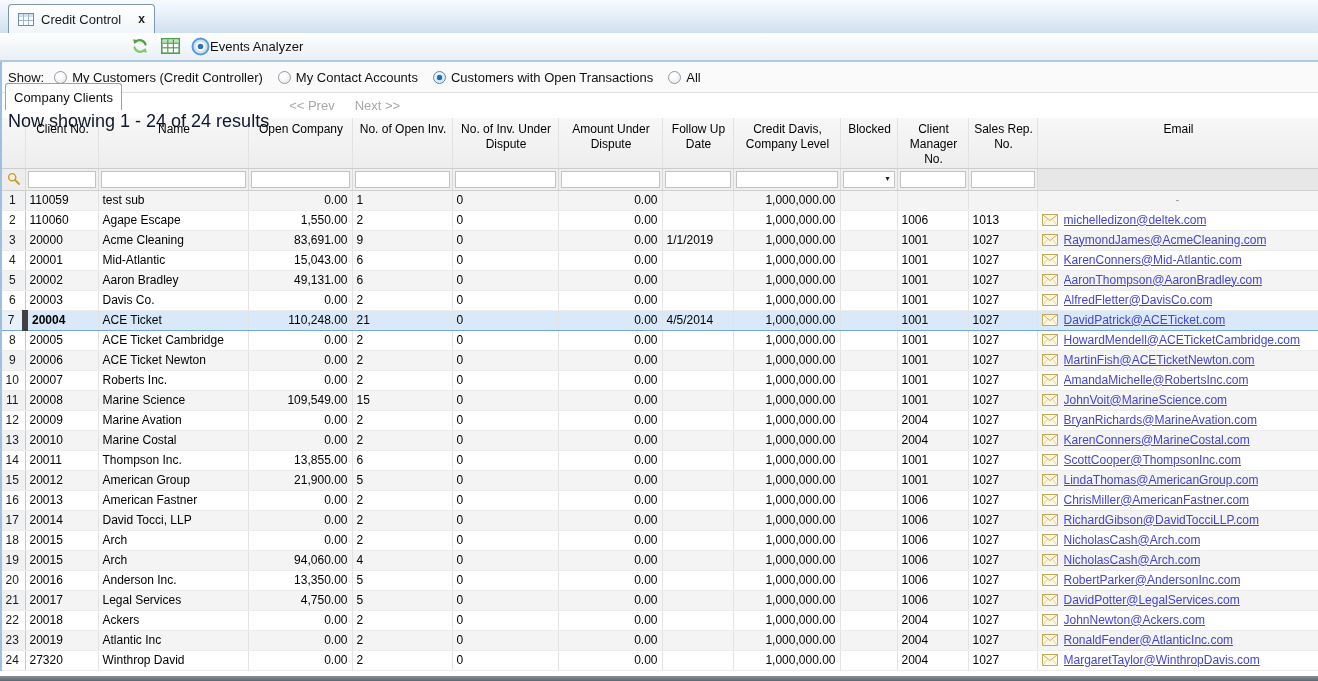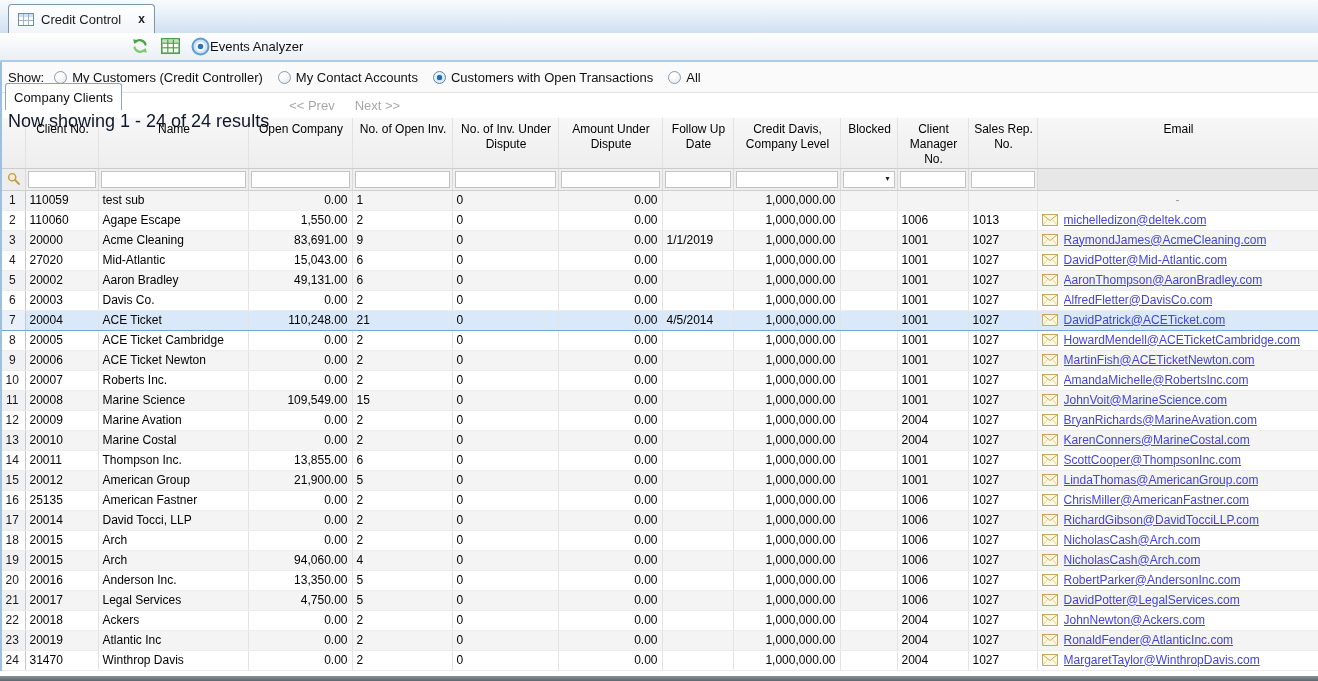--- a/index.html
+++ b/index.html
@@ -83,21 +83,21 @@
   tbody td {
     height: 20px; padding: 0 4px; border-right: 1px solid #e3e3e3; border-bottom: 1px solid #ececec;
     white-space: nowrap; overflow: hidden; line-height: 19px;
   }
   tbody tr.odd td { background: #f4f4f4; }
   tbody tr.even td { background: #ffffff; }
   tbody td.gutter { background: #fafafa; border-right: 1px solid #c4c9ce; text-align: center; color: #1a1a1a; padding: 0 2px; }
   tbody tr.odd td.gutter { background: #f0f1f2; }
   tbody tr.selected td { background: #d9e9fa; border-top: 1px solid #74a7d8; border-bottom: 1px solid #74a7d8; }
   tbody tr.selected td.gutter { background: #e8f1fa; }
-  tbody tr.selected td.first-data { border-left: 1px solid #404040; }
+  tbody tr.selected td.first-data { border-left: 6px solid #404040; font-weight: bold; }
   td.r { text-align: right; }
   .email-cell { display: flex; align-items: center; gap: 6px; overflow: hidden; }
   .email-link { color: #4444d9; cursor: pointer; overflow: hidden; text-overflow: ellipsis; text-decoration: underline; }
   .email-dash { color: #9a9a9a; width: 100%; text-align: center; display: inline-block; }
   
   .bottom-bar { position: absolute; left: 0; bottom: 0; width: 1318px; height: 5px;
     background: linear-gradient(#8b949b, #5d666d); }
 </style>
 </head>
 <body>
@@ -324,40 +324,40 @@
                 <polyline points="0.5,0.5 8,6.5 15.5,0.5" fill="none" stroke="#c9a959"></polyline>
                 <polyline points="0.5,11.5 5.5,5.5" fill="none" stroke="#e4d39a"></polyline>
                 <polyline points="15.5,11.5 10.5,5.5" fill="none" stroke="#e4d39a"></polyline>
               </svg>
               <span class="email-link">RaymondJames@AcmeCleaning.com</span>
             </div>
           </td>
         </tr>
         <tr class="even">
           <td class="gutter">4</td>
-          <td class="first-data">27020</td>
+          <td class="first-data">20001</td>
           <td>Mid-Atlantic</td>
           <td class="r">15,043.00</td>
           <td>6</td>
           <td>0</td>
           <td class="r">0.00</td>
           <td></td>
           <td class="r">1,000,000.00</td>
           <td></td>
           <td>1001</td>
           <td>1027</td>
           <td>
             <div class="email-cell">
               <svg width="16" height="12" viewBox="0 0 16 12" style="flex:none">
                 <rect x="0.5" y="0.5" width="15" height="11" fill="#fdf8e3" stroke="#c9a959"></rect>
                 <polyline points="0.5,0.5 8,6.5 15.5,0.5" fill="none" stroke="#c9a959"></polyline>
                 <polyline points="0.5,11.5 5.5,5.5" fill="none" stroke="#e4d39a"></polyline>
                 <polyline points="15.5,11.5 10.5,5.5" fill="none" stroke="#e4d39a"></polyline>
               </svg>
-              <span class="email-link">DavidPotter@Mid-Atlantic.com</span>
+              <span class="email-link">KarenConners@Mid-Atlantic.com</span>
             </div>
           </td>
         </tr>
         <tr class="odd">
           <td class="gutter">5</td>
           <td class="first-data">20002</td>
           <td>Aaron Bradley</td>
           <td class="r">49,131.00</td>
           <td>6</td>
           <td>0</td>
@@ -624,21 +624,21 @@
                 <polyline points="0.5,0.5 8,6.5 15.5,0.5" fill="none" stroke="#c9a959"></polyline>
                 <polyline points="0.5,11.5 5.5,5.5" fill="none" stroke="#e4d39a"></polyline>
                 <polyline points="15.5,11.5 10.5,5.5" fill="none" stroke="#e4d39a"></polyline>
               </svg>
               <span class="email-link">LindaThomas@AmericanGroup.com</span>
             </div>
           </td>
         </tr>
         <tr class="even">
           <td class="gutter">16</td>
-          <td class="first-data">25135</td>
+          <td class="first-data">20013</td>
           <td>American Fastner</td>
           <td class="r">0.00</td>
           <td>2</td>
           <td>0</td>
           <td class="r">0.00</td>
           <td></td>
           <td class="r">1,000,000.00</td>
           <td></td>
           <td>1006</td>
           <td>1027</td>
@@ -824,22 +824,22 @@
                 <polyline points="0.5,0.5 8,6.5 15.5,0.5" fill="none" stroke="#c9a959"></polyline>
                 <polyline points="0.5,11.5 5.5,5.5" fill="none" stroke="#e4d39a"></polyline>
                 <polyline points="15.5,11.5 10.5,5.5" fill="none" stroke="#e4d39a"></polyline>
               </svg>
               <span class="email-link">RonaldFender@AtlanticInc.com</span>
             </div>
           </td>
         </tr>
         <tr class="even">
           <td class="gutter">24</td>
-          <td class="first-data">31470</td>
-          <td>Winthrop Davis</td>
+          <td class="first-data">27320</td>
+          <td>Winthrop David</td>
           <td class="r">0.00</td>
           <td>2</td>
           <td>0</td>
           <td class="r">0.00</td>
           <td></td>
           <td class="r">1,000,000.00</td>
           <td></td>
           <td>2004</td>
           <td>1027</td>
           <td>

